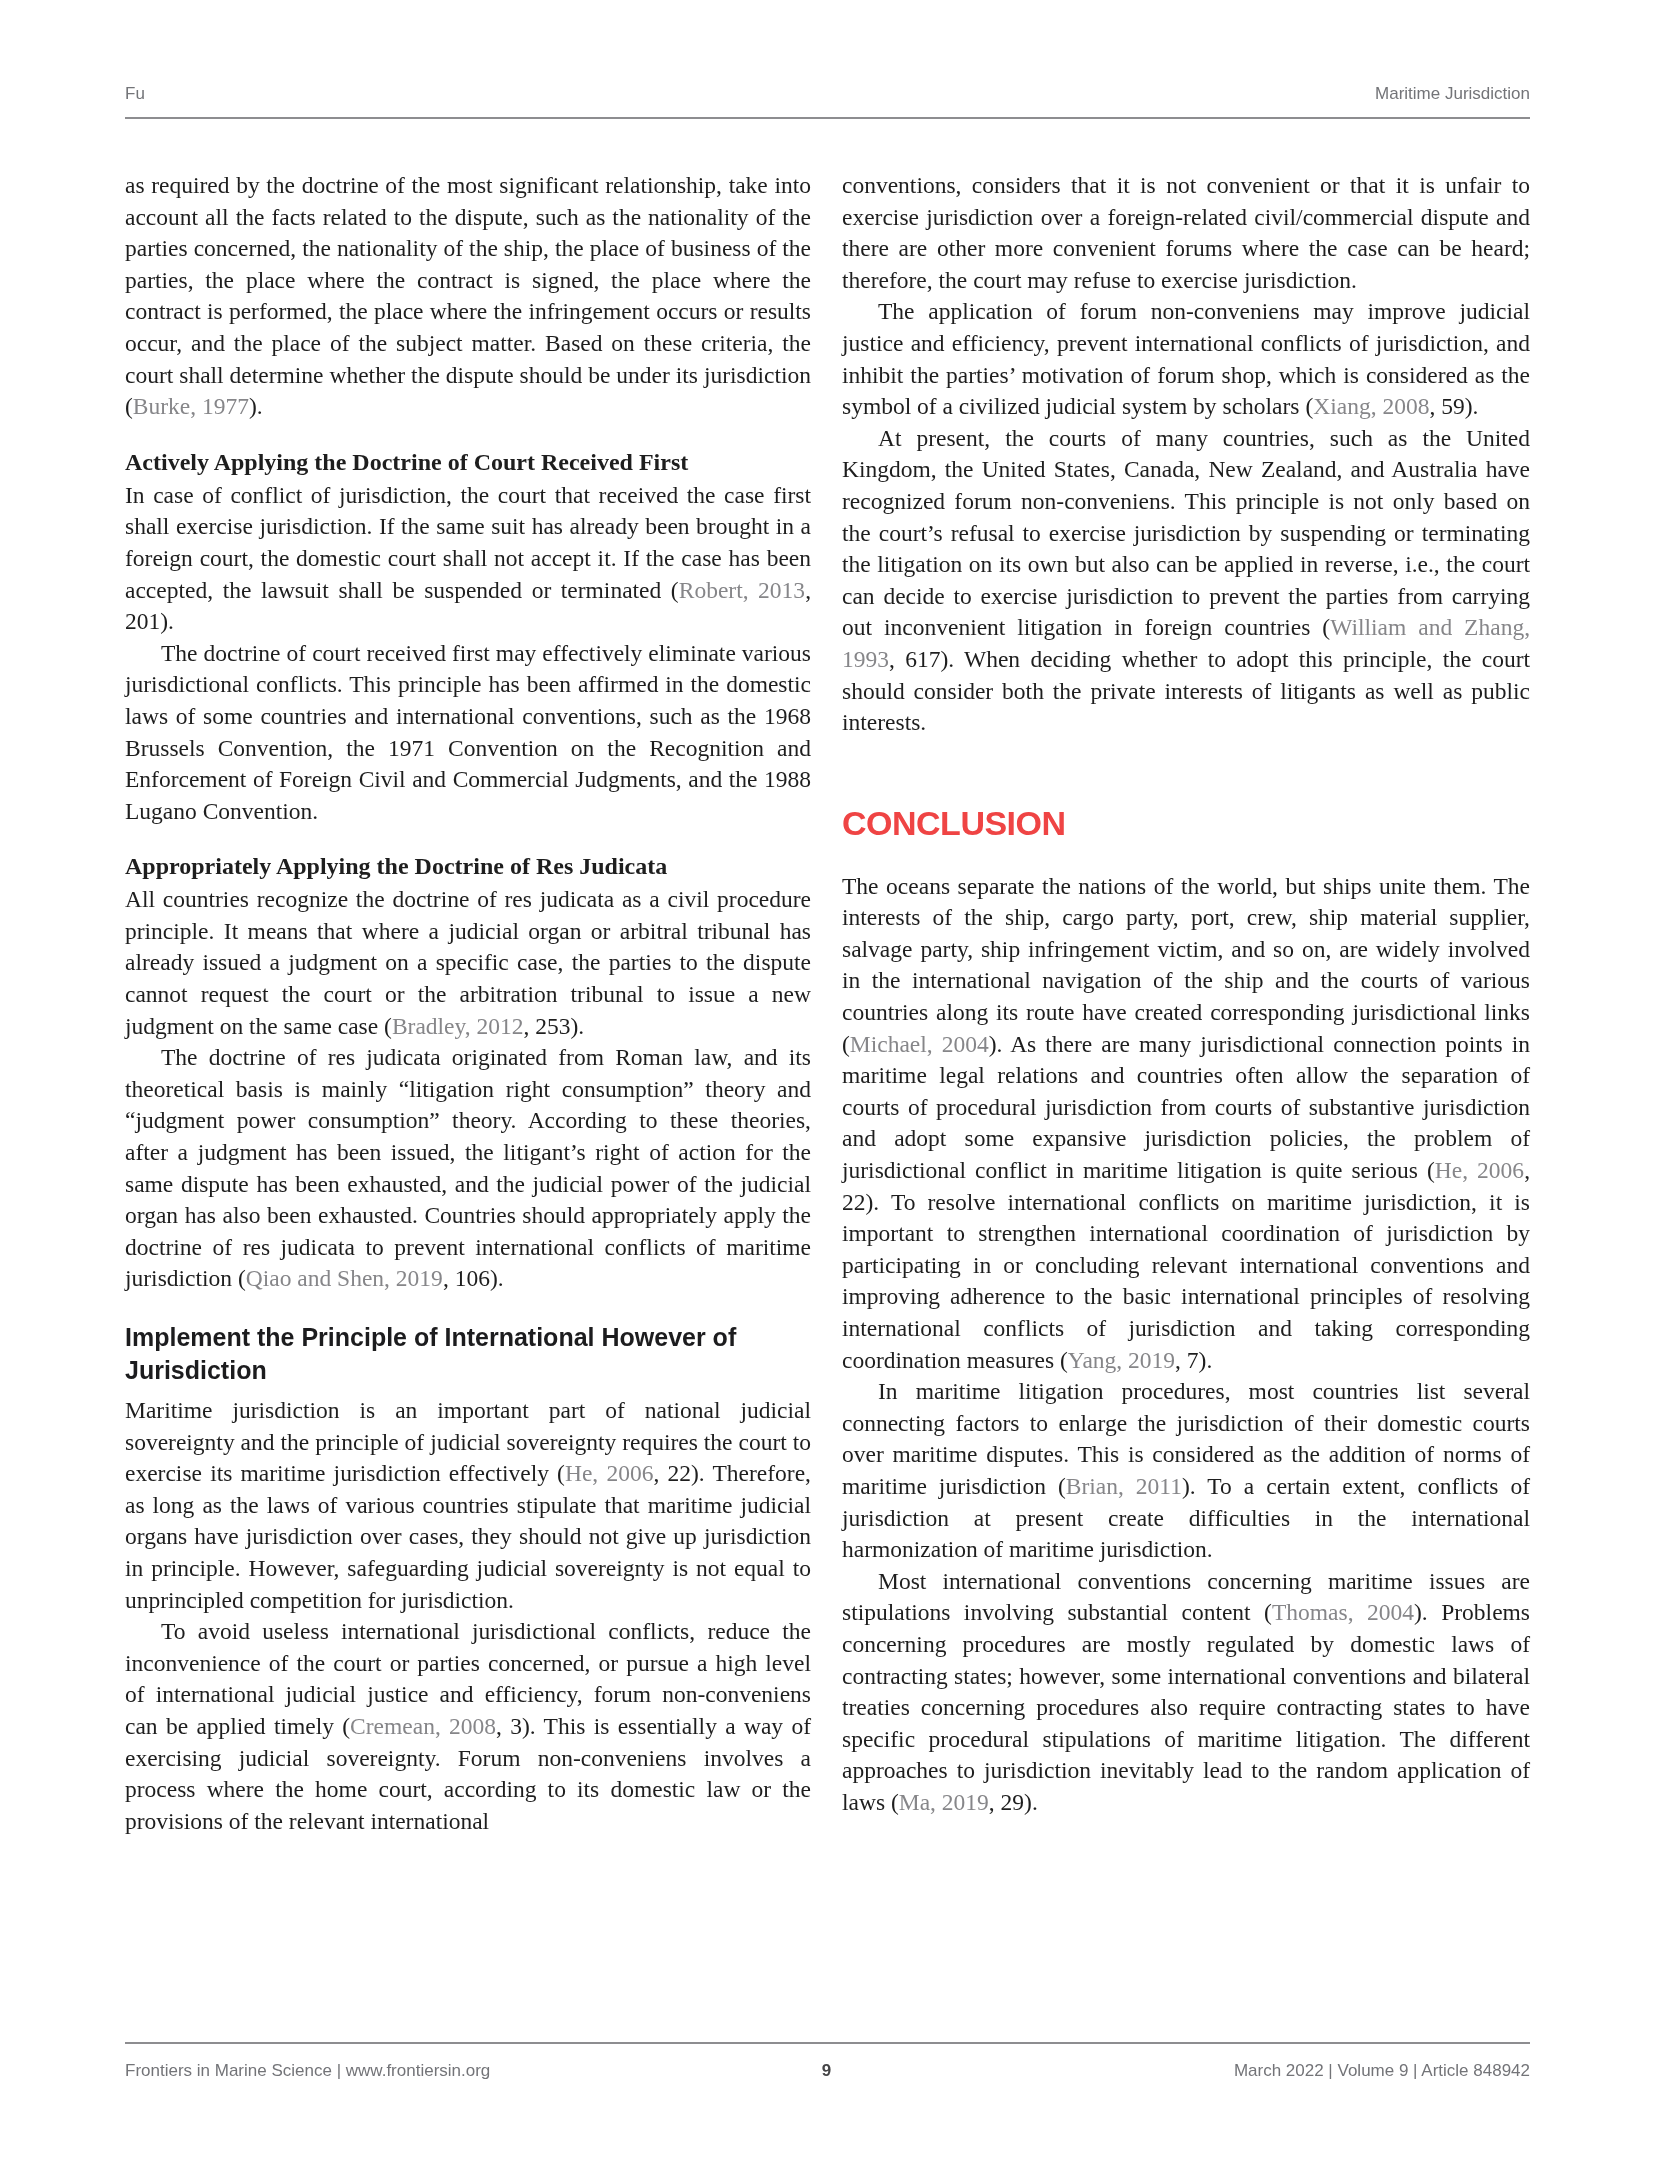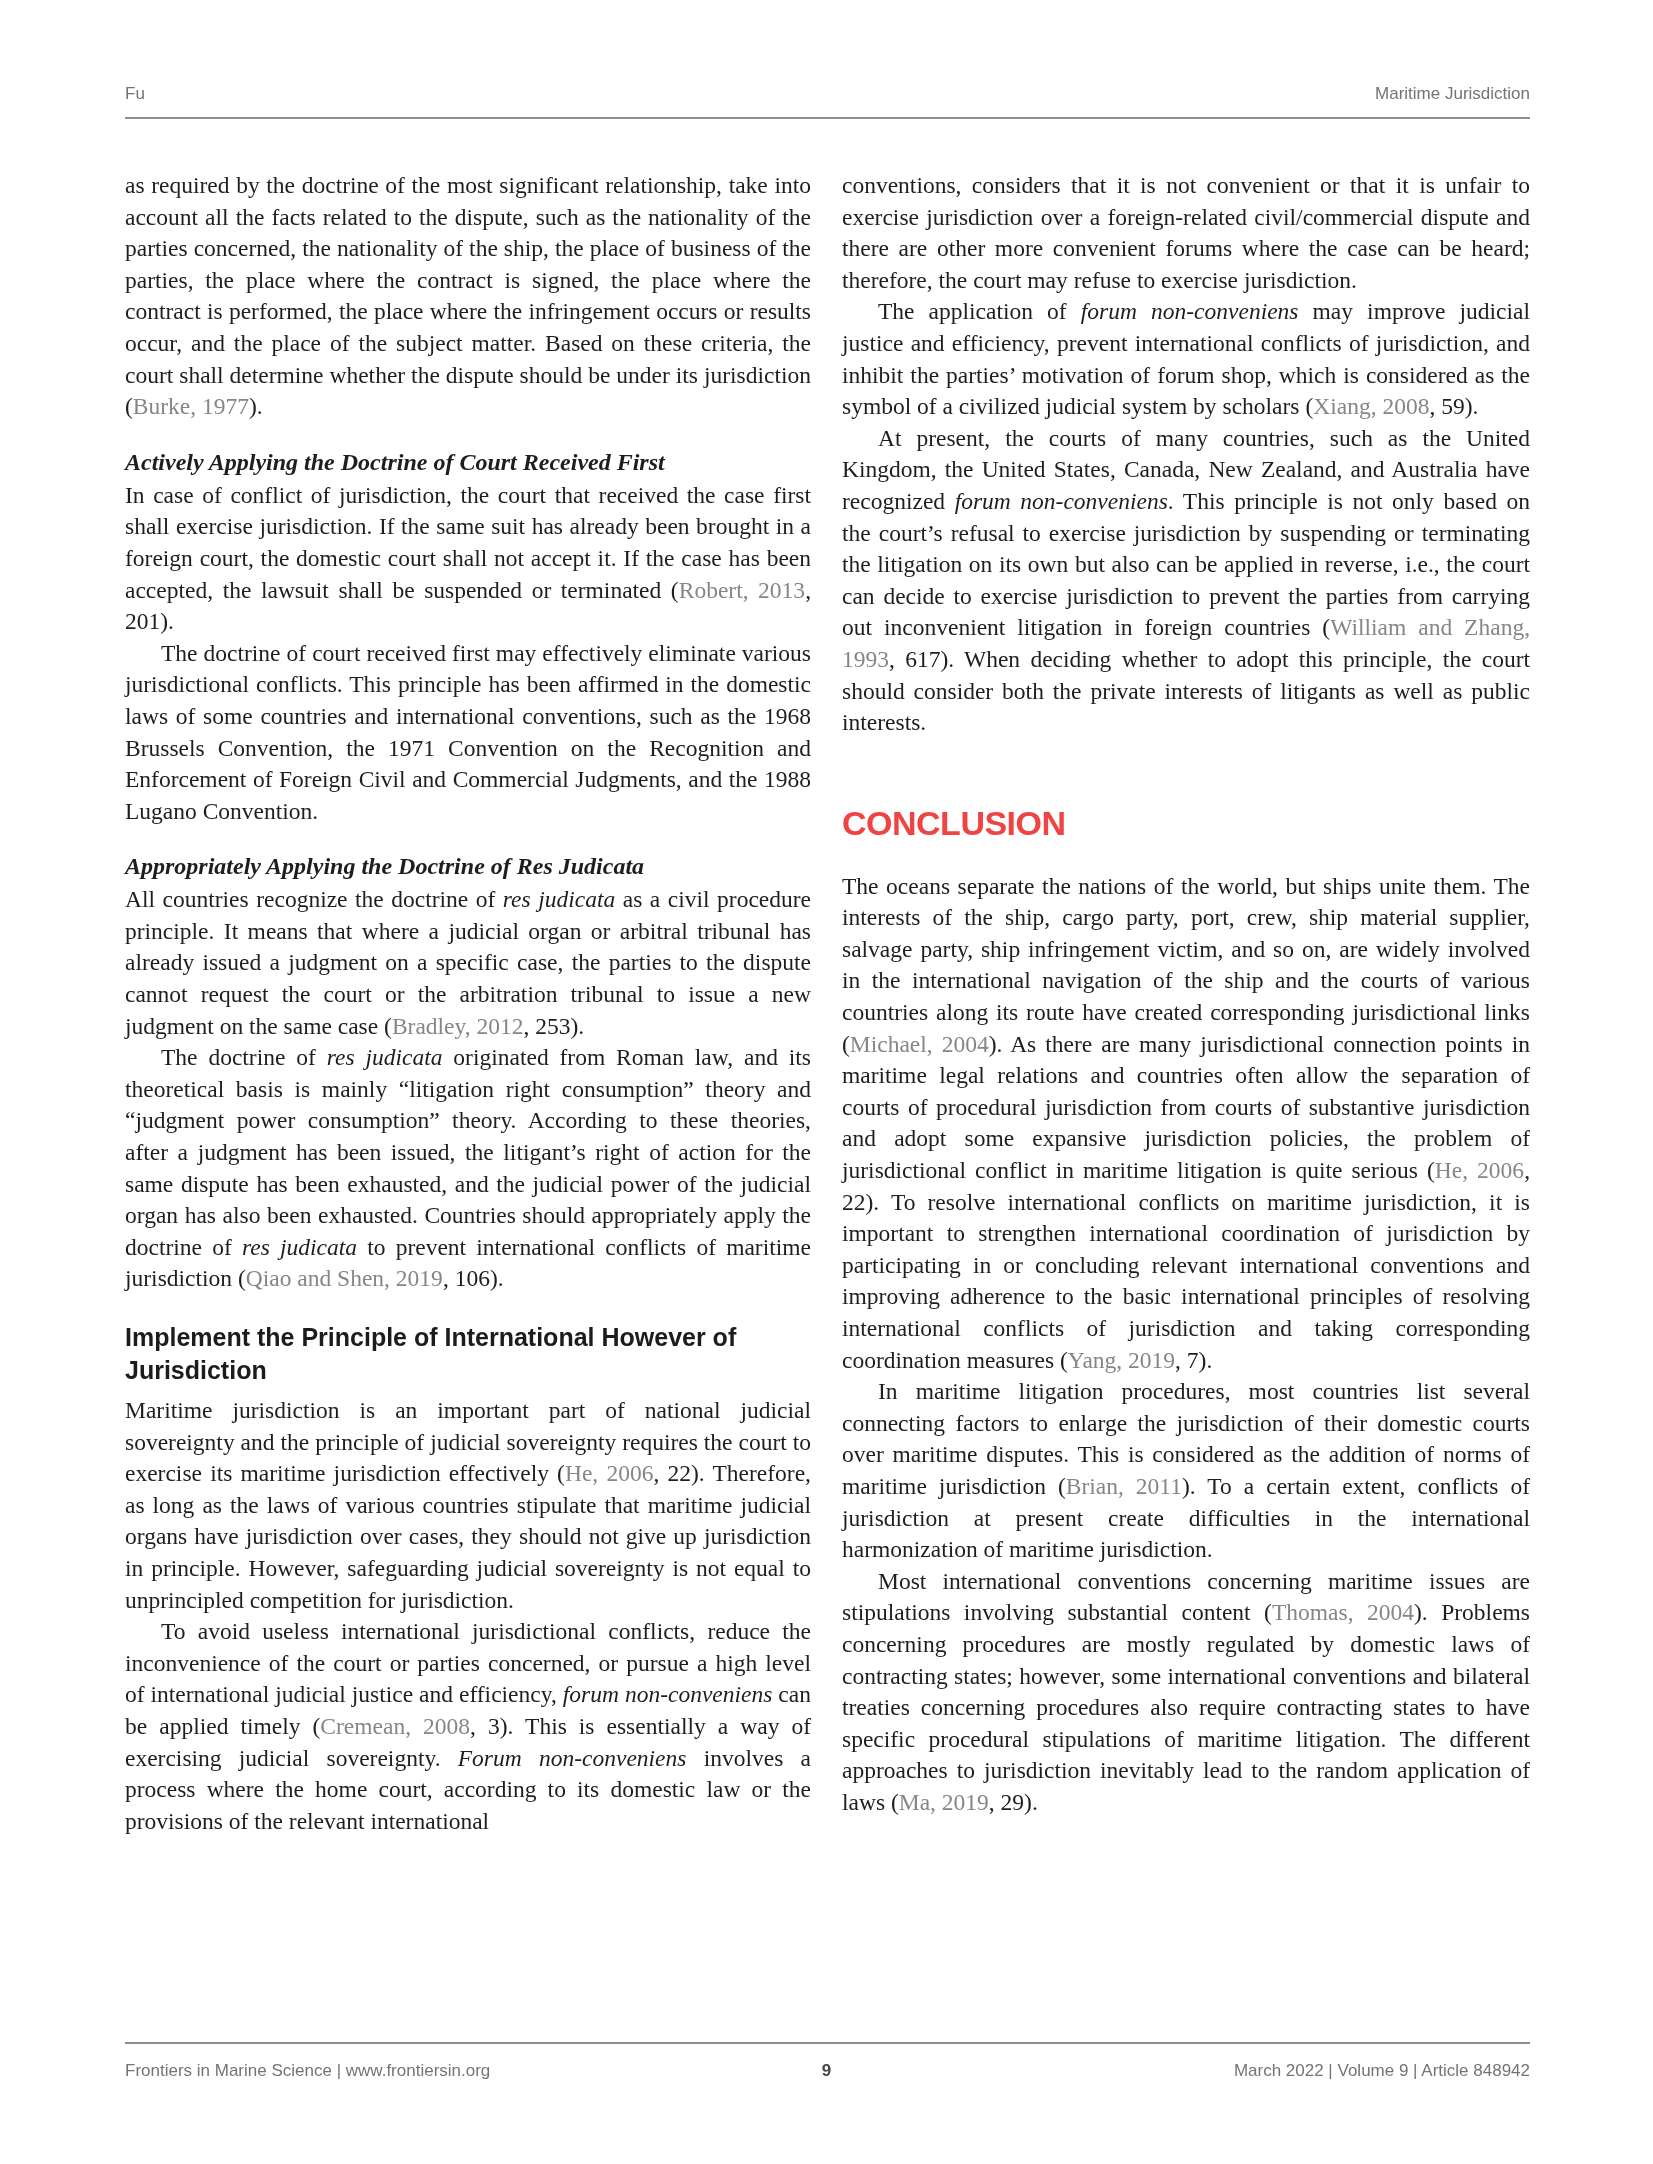--- a/index.html
+++ b/index.html
@@ -44,21 +44,21 @@
   p.body-p {
     margin: 0;
     font-size: 23.5px;
     line-height: 31.6px;
     text-align: justify;
     color: #1e1e1e;
   }
   p.body-p.indent { text-indent: 36px; }
 
   .seg-plain { }
-  .seg-italic { font-style: italic; }
+  .seg-italic { }
   .seg-citation { color: #868689; }
 
   h2.heading-section {
     font-family: "Liberation Sans", sans-serif;
     font-weight: bold;
     font-size: 34px;
     letter-spacing: -0.5px;
     line-height: 40px;
     color: #ef4444;
     margin: 64px 0 28px 0;
@@ -66,21 +66,20 @@
   h3.heading-sans {
     font-family: "Liberation Sans", sans-serif;
     font-weight: bold;
     font-size: 25px;
     line-height: 33px;
     color: #1c1c1e;
     margin: 26px 0 8px 0;
   }
   h4.heading-italic {
     font-family: "Liberation Serif", serif;
-    font-style: italic;
     font-weight: bold;
     font-size: 24px;
     line-height: 31px;
     color: #1e1e1e;
     margin: 24px 0 2px 0;
   }
 
   .footer-item {
     position: absolute;
     top: 2061px;

